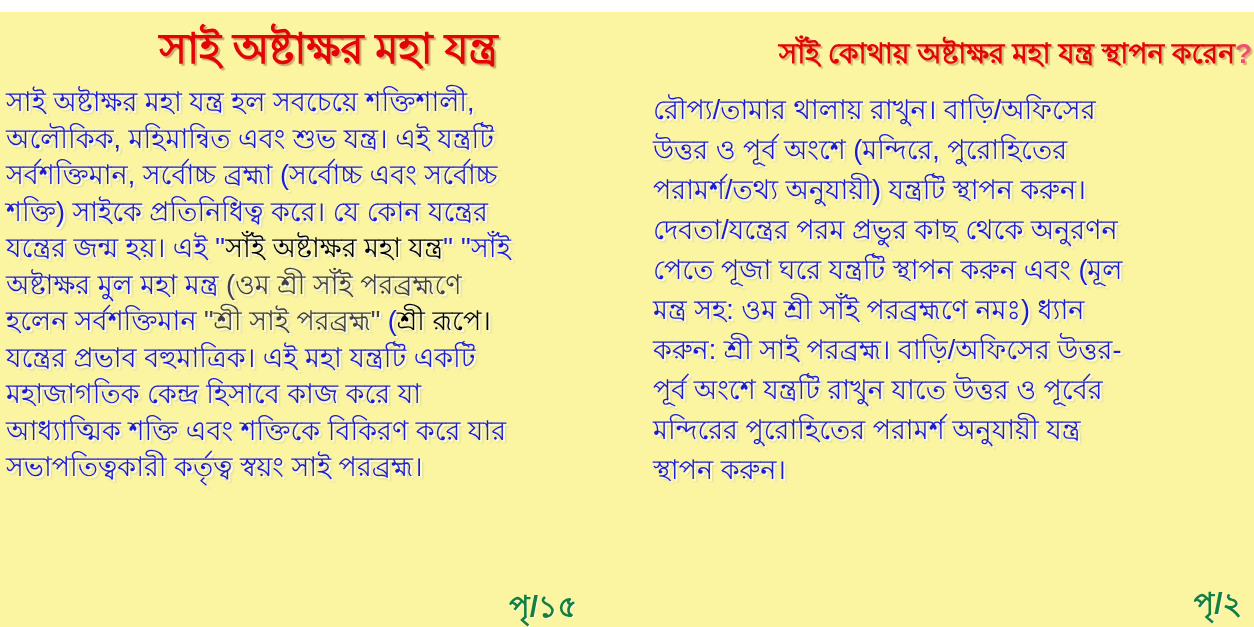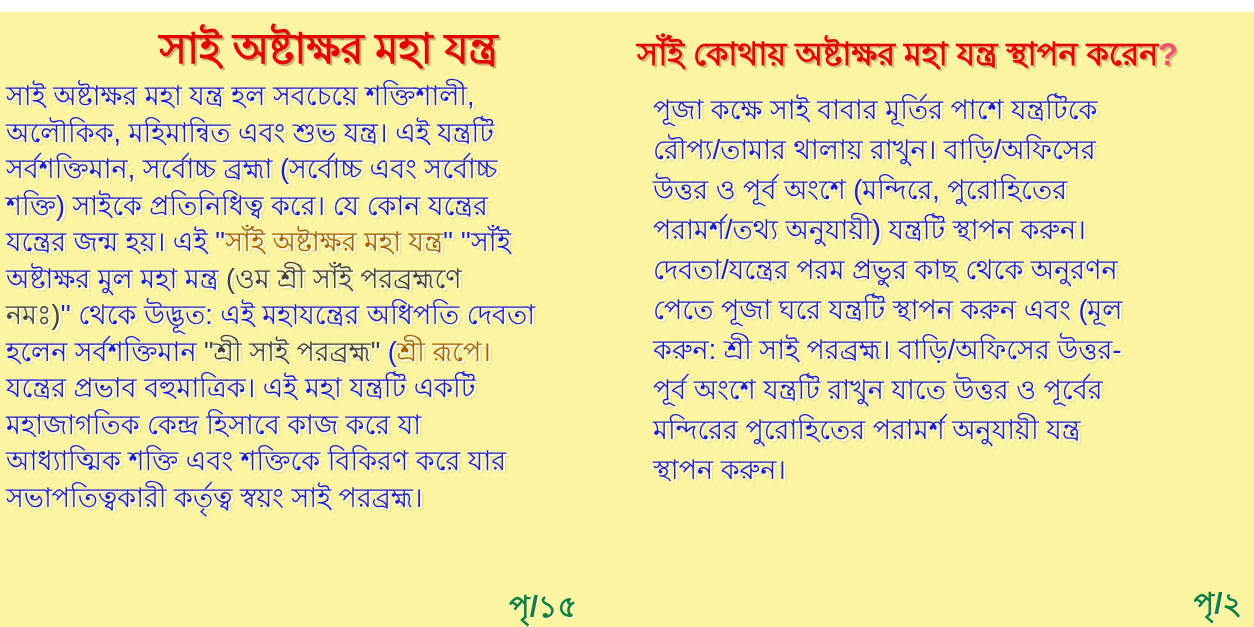--- a/index.html
+++ b/index.html
@@ -27,46 +27,46 @@
     text-align:center;
     font-size:42px;
     line-height:50px;
     font-weight:bold;
     color:#e30505;
     text-shadow:2px 2px 1px rgba(130,20,20,0.35);
     white-space:nowrap;
   }
   .title-right{
     margin:22px 2px 0 10px;
-    text-align:left;
-    font-size:32px;
+    text-align:right;
+    font-size:28px;
     line-height:40px;
     font-weight:bold;
     color:#e30505;
     text-shadow:2px 2px 1px rgba(130,20,20,0.3);
     white-space:nowrap;
   }
   .title-right .qmark{color:#f04f72;}
 
   .bodytext{
     font-size:27px;
     text-shadow:2px 2px 0 rgba(255,255,255,0.85), 3px 3px 2px rgba(140,140,140,0.3);
   }
   .body-left{
-    margin:4px 4px 0 6px;
+    margin:10px 4px 0 6px;
     line-height:36.5px;
   }
   .body-right{
     margin:16px 6px 0 26px;
     line-height:40px;
   }
   .tline{white-space:nowrap;}
 
   .c-blue{color:#1b1bd3;}
-  .c-red{color:#a16207;}
+  .c-red{color:#000000;}
   .c-green{color:#404040;}
 
   .pagenum{
     position:absolute;
     font-size:30px;
     font-weight:bold;
     color:#15803d;
     text-shadow:1px 1px 0 rgba(255,255,255,0.8);
   }
   .pagenum-left{right:50px;bottom:5px;}
@@ -79,39 +79,38 @@
 
   <div class="col col-left">
     <div class="title-left">সাই অষ্টাক্ষর মহা যন্ত্র</div>
     <div class="bodytext body-left">
         <div class="tline"><span class="c-blue">সাই অষ্টাক্ষর মহা যন্ত্র হল সবচেয়ে শক্তিশালী,</span></div>
         <div class="tline"><span class="c-blue">অলৌকিক, মহিমান্বিত এবং শুভ যন্ত্র। এই যন্ত্রটি</span></div>
         <div class="tline"><span class="c-blue">সর্বশক্তিমান, সর্বোচ্চ ব্রহ্মা (সর্বোচ্চ এবং সর্বোচ্চ</span></div>
         <div class="tline"><span class="c-blue">শক্তি) সাইকে প্রতিনিধিত্ব করে। যে কোন যন্ত্রের</span></div>
         <div class="tline"><span class="c-blue">যন্ত্রের জন্ম হয়। এই ''</span><span class="c-red">সাঁই অষ্টাক্ষর মহা যন্ত্র</span><span class="c-blue">'' ''সাঁই</span></div>
         <div class="tline"><span class="c-blue">অষ্টাক্ষর মুল মহা মন্ত্র </span><span class="c-green">(ওম শ্রী সাঁই পরব্রহ্মণে</span></div>
-        <div class="tline"><span class="c-green">নমঃ)</span><span class="c-blue">'' থেকে উদ্ভূত: এই মহাযন্ত্রের অধিপতি দেবতা</span></div>
         <div class="tline"><span class="c-blue">হলেন সর্বশক্তিমান </span><span class="c-green">"শ্রী সাই পরব্রহ্ম"</span><span class="c-blue"> (</span><span class="c-red">শ্রী রূপে।</span></div>
         <div class="tline"><span class="c-blue">যন্ত্রের প্রভাব বহুমাত্রিক। এই মহা যন্ত্রটি একটি</span></div>
         <div class="tline"><span class="c-blue">মহাজাগতিক কেন্দ্র হিসাবে কাজ করে যা</span></div>
         <div class="tline"><span class="c-blue">আধ্যাত্মিক শক্তি এবং শক্তিকে বিকিরণ করে যার</span></div>
         <div class="tline"><span class="c-blue">সভাপতিত্বকারী কর্তৃত্ব স্বয়ং সাই পরব্রহ্ম।</span></div>
       </div>
     <div class="pagenum pagenum-left">পৃ/১৫</div>
   </div>
 
   <div class="col col-right">
     <div class="title-right"><span>সাঁই কোথায় অষ্টাক্ষর মহা যন্ত্র স্থাপন করেন</span><span class="qmark">?</span></div>
     <div class="bodytext body-right">
-        <div class="tline"><span class="c-blue">পূজা কক্ষে সাই বাবার মূর্তির পাশে যন্ত্রটিকে</span></div>
         <div class="tline"><span class="c-blue">রৌপ্য/তামার থালায় রাখুন। বাড়ি/অফিসের</span></div>
         <div class="tline"><span class="c-blue">উত্তর ও পূর্ব অংশে (মন্দিরে, পুরোহিতের</span></div>
         <div class="tline"><span class="c-blue">পরামর্শ/তথ্য অনুযায়ী) যন্ত্রটি স্থাপন করুন।</span></div>
         <div class="tline"><span class="c-blue">দেবতা/যন্ত্রের পরম প্রভুর কাছ থেকে অনুরণন</span></div>
         <div class="tline"><span class="c-blue">পেতে পূজা ঘরে যন্ত্রটি স্থাপন করুন এবং (মূল</span></div>
+        <div class="tline"><span class="c-blue">মন্ত্র সহ: ওম শ্রী সাঁই পরব্রহ্মণে নমঃ) ধ্যান</span></div>
         <div class="tline"><span class="c-blue">করুন: শ্রী সাই পরব্রহ্ম। বাড়ি/অফিসের উত্তর-</span></div>
         <div class="tline"><span class="c-blue">পূর্ব অংশে যন্ত্রটি রাখুন যাতে উত্তর ও পূর্বের</span></div>
         <div class="tline"><span class="c-blue">মন্দিরের পুরোহিতের পরামর্শ অনুযায়ী যন্ত্র</span></div>
         <div class="tline"><span class="c-blue">স্থাপন করুন।</span></div>
       </div>
     <div class="pagenum pagenum-right">পৃ/২</div>
   </div>
 
   <div class="bottom-strip"></div>
 

